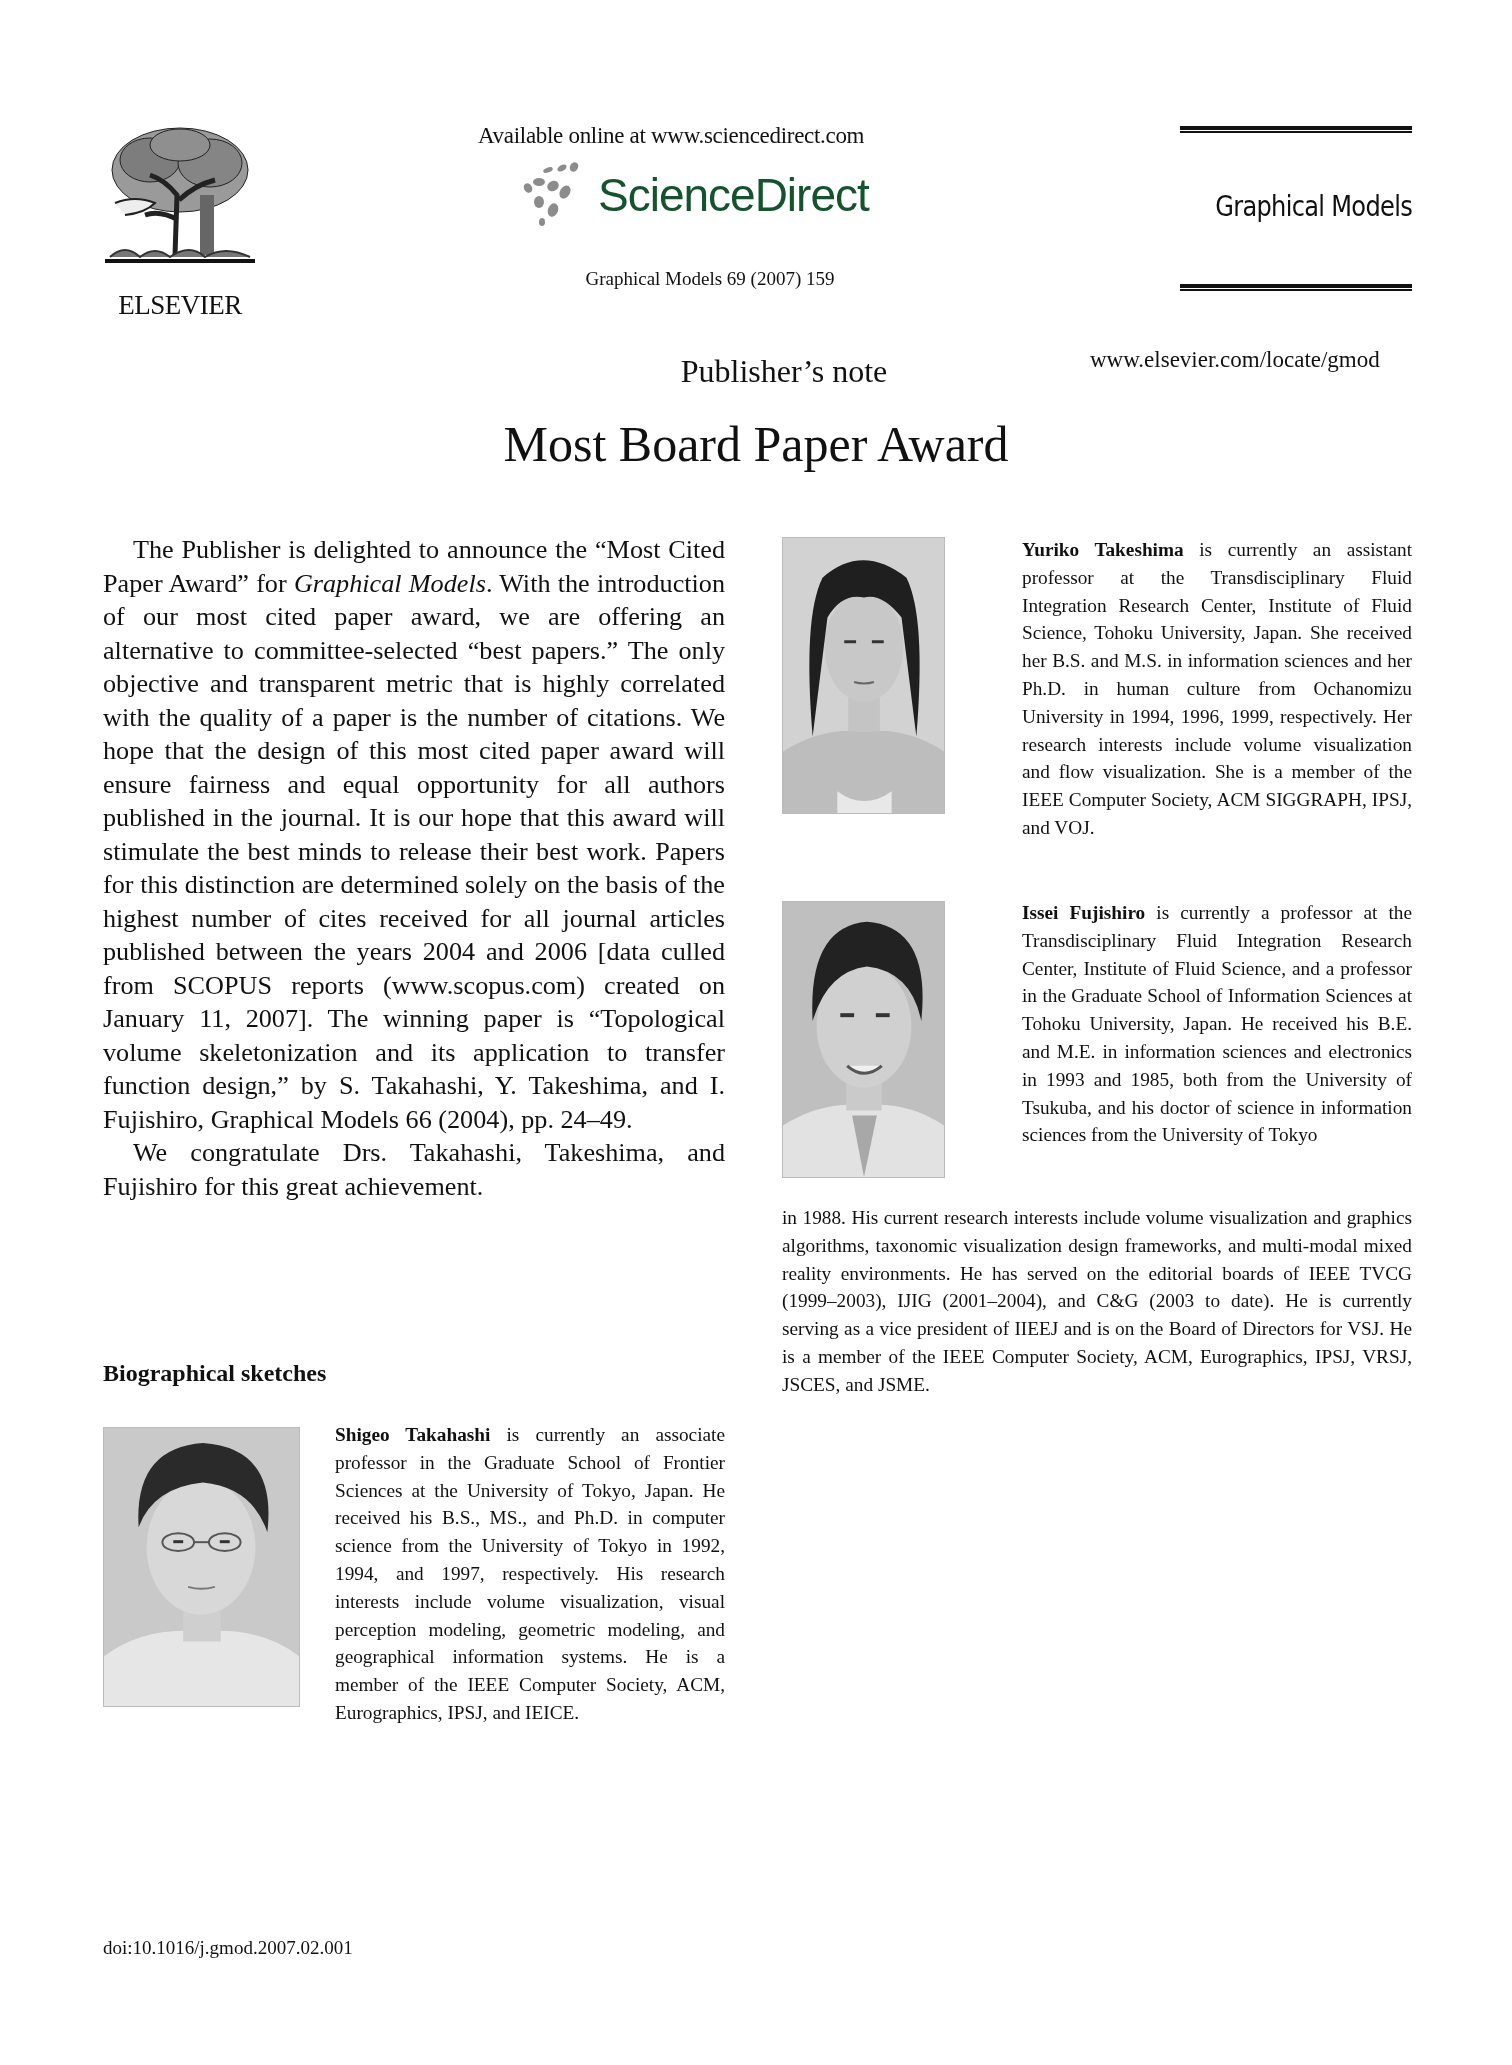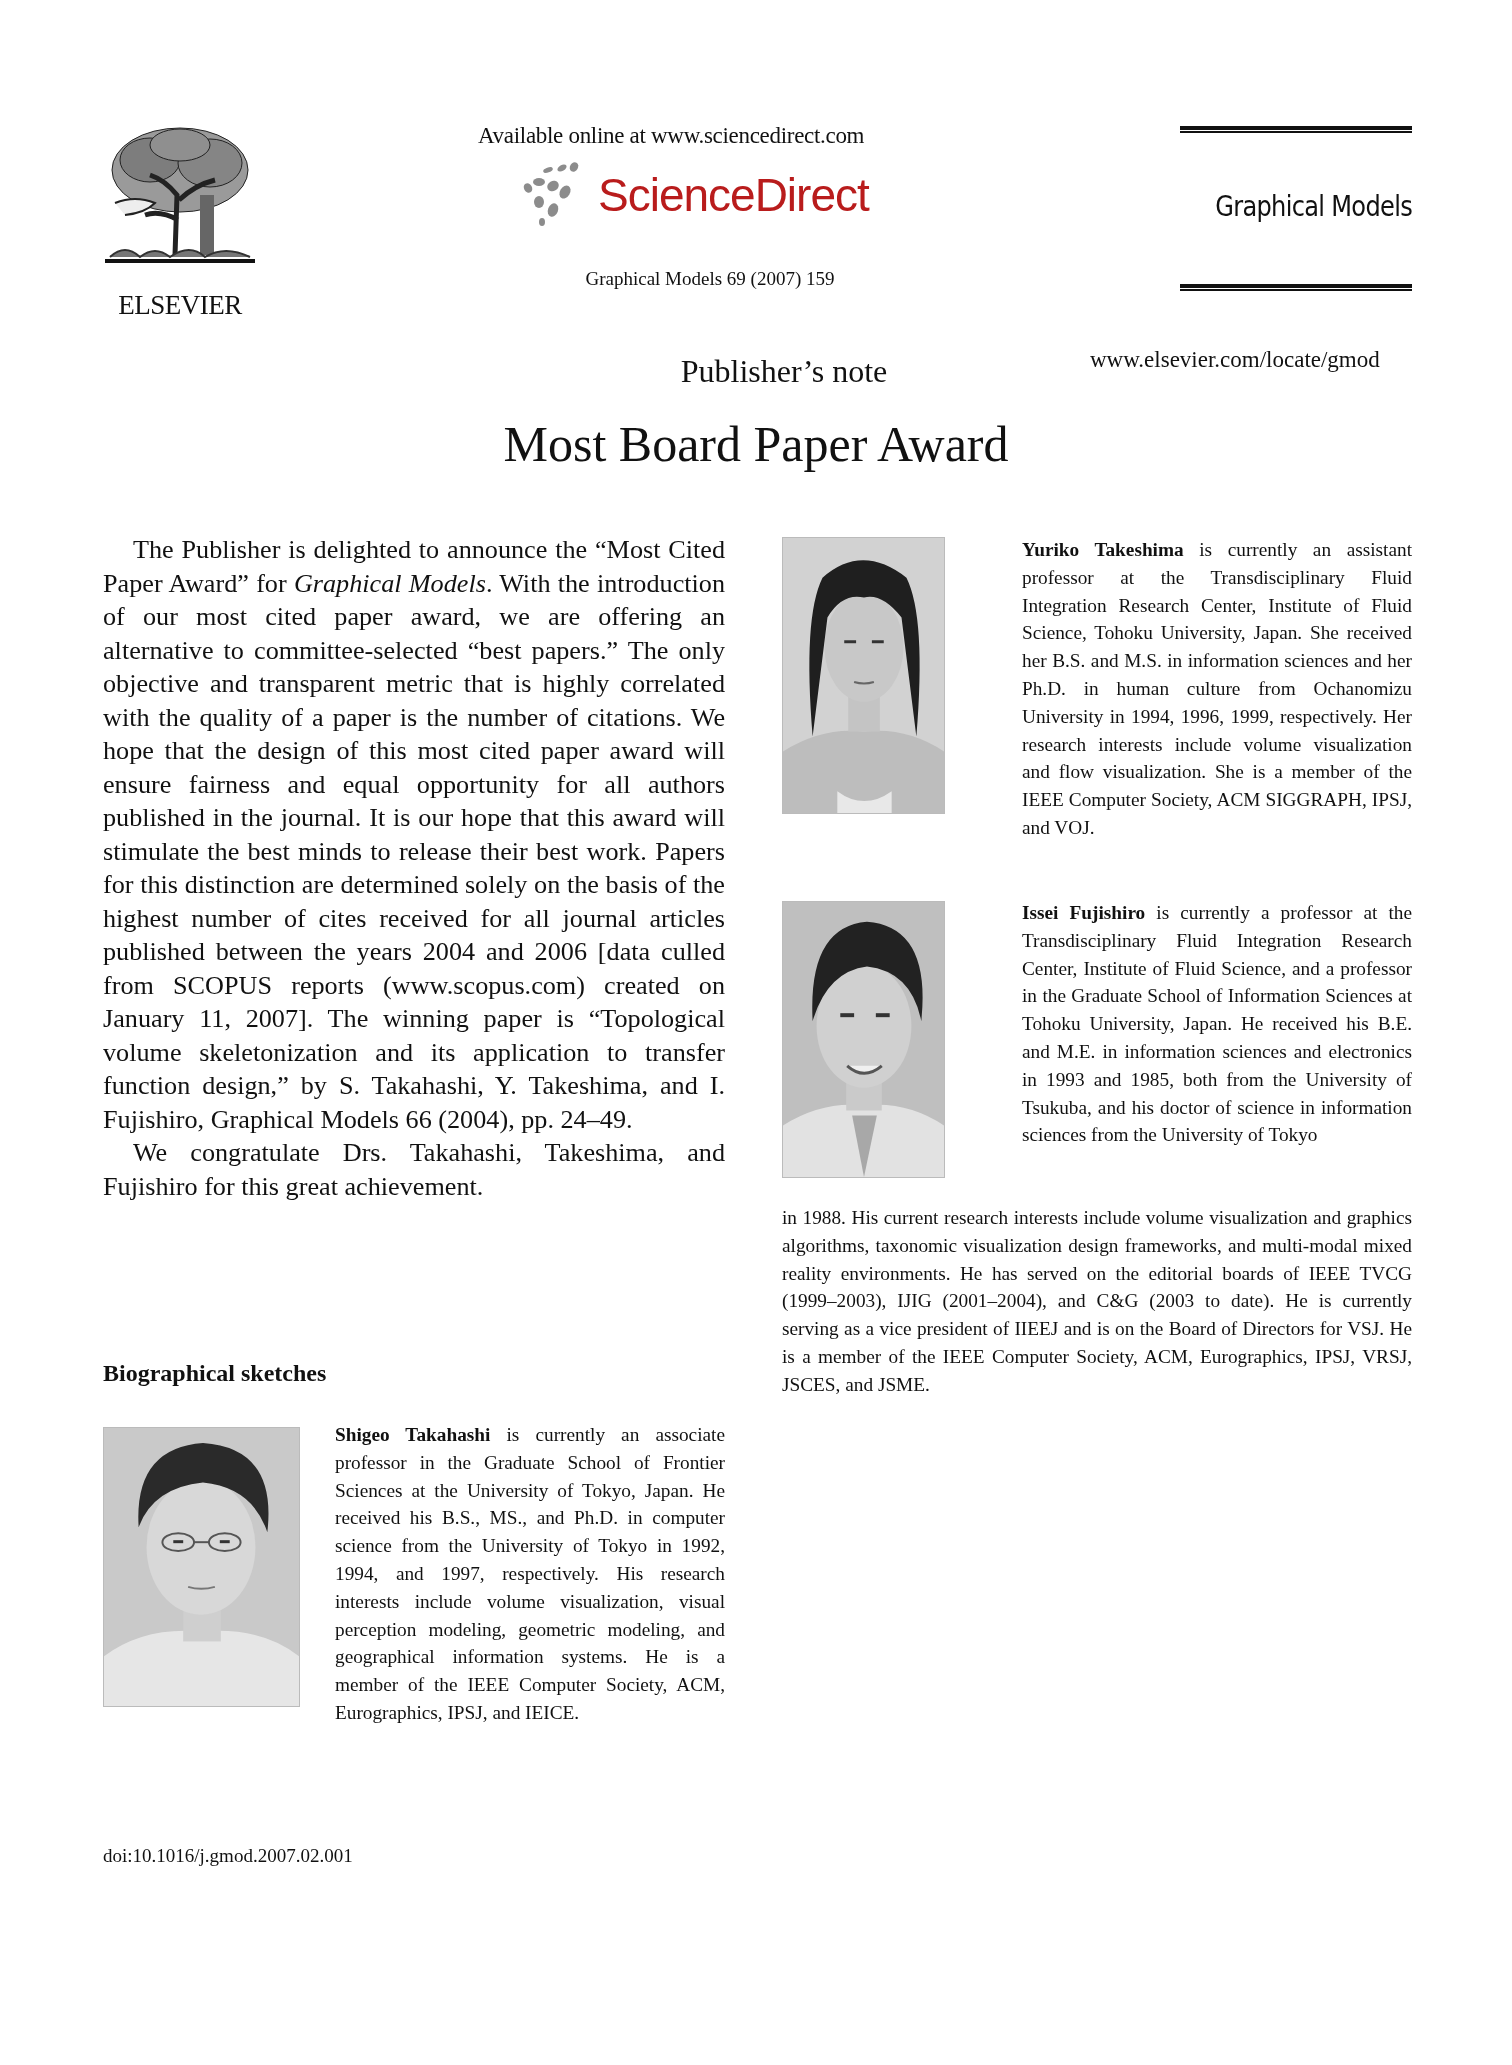--- a/index.html
+++ b/index.html
@@ -7,21 +7,21 @@
   .abs { position: absolute; }
 
   
   .elsevier-logo { left: 105px; top: 125px; width: 150px; height: 175px; }
   .elsevier-tree { width: 150px; height: 140px; }
   .elsevier-word { font-family: "Liberation Serif", serif; font-size: 27px; letter-spacing: -0.5px; margin-top: 21px; text-align: center; color: #111; }
 
   .sd-available { left: 478px; top: 123px; font-family: Liberation Serif, serif; font-size: 23px; color: #111; letter-spacing: -0.3px; }
   .sd-logo { left: 520px; top: 160px; height: 70px; display: flex; align-items: center; }
   .sd-dots { width: 70px; height: 70px; }
-  .sd-word { font-family: "Liberation Sans", sans-serif; font-size: 46px; letter-spacing: -1px; color: #b91c1c; margin-left: 8px; text-align: center; }
+  .sd-word { font-family: "Liberation Sans", sans-serif; font-size: 46px; letter-spacing: -1px; color: #14532d; margin-left: 8px; text-align: center; }
   .journal-citation { left: 480px; top: 268px; width: 460px; text-align: center; font-size: 19px; }
 
   .rule-double { left: 1180px; width: 232px; height: 7px; border-top: 4px solid #111; border-bottom: 2px solid #111; box-sizing: border-box; }
   .journal-name { left: 1170px; top: 190px; width: 242px; text-align: right; font-family: "DejaVu Sans", sans-serif; font-size: 28px; letter-spacing: -0.8px; color: #111; transform: scaleX(0.86); transform-origin: right center; }
   .journal-url { left: 1090px; top: 303px; width: 322px; text-align: left; font-size: 23px; margin-top: 44px; }
 
   .pub-note { left: 0; width: 1512px; top: 353px; text-align: center; font-size: 32px; margin-left: 28px; }
   .main-title { left: 0; width: 1512px; top: 415px; text-align: center; font-size: 50px; }
 
   
@@ -40,21 +40,21 @@
   .photo-takahashi { left: 103px; top: 1427px; width: 197px; height: 280px; }
   .bio-takahashi { left: 335px; top: 1421px; width: 390px; }
 
   .photo-takeshima { left: 782px; top: 537px; width: 163px; height: 277px; }
   .bio-takeshima { left: 1022px; top: 536px; width: 390px; }
 
   .photo-fujishiro { left: 782px; top: 901px; width: 163px; height: 277px; }
   .bio-fujishiro-top { left: 1022px; top: 899px; width: 390px; }
   .bio-fujishiro-bottom { left: 782px; top: 1204px; width: 630px; }
 
-  .doi { left: 103px; top: 1845px; font-size: 19px; }
+  .doi { left: 103px; top: 1937px; font-size: 19px; }
 </style>
 </head>
 <body>
 
 <div class="abs elsevier-logo">
   <svg class="elsevier-tree" viewBox="0 0 150 140">
     <rect x="0" y="0" width="150" height="140" fill="#fff"></rect>
     <g fill="#555" stroke="#222" stroke-width="1">
       <ellipse cx="75" cy="45" rx="68" ry="42" fill="#9a9a9a"></ellipse>
       <ellipse cx="45" cy="35" rx="30" ry="22" fill="#7d7d7d"></ellipse>

